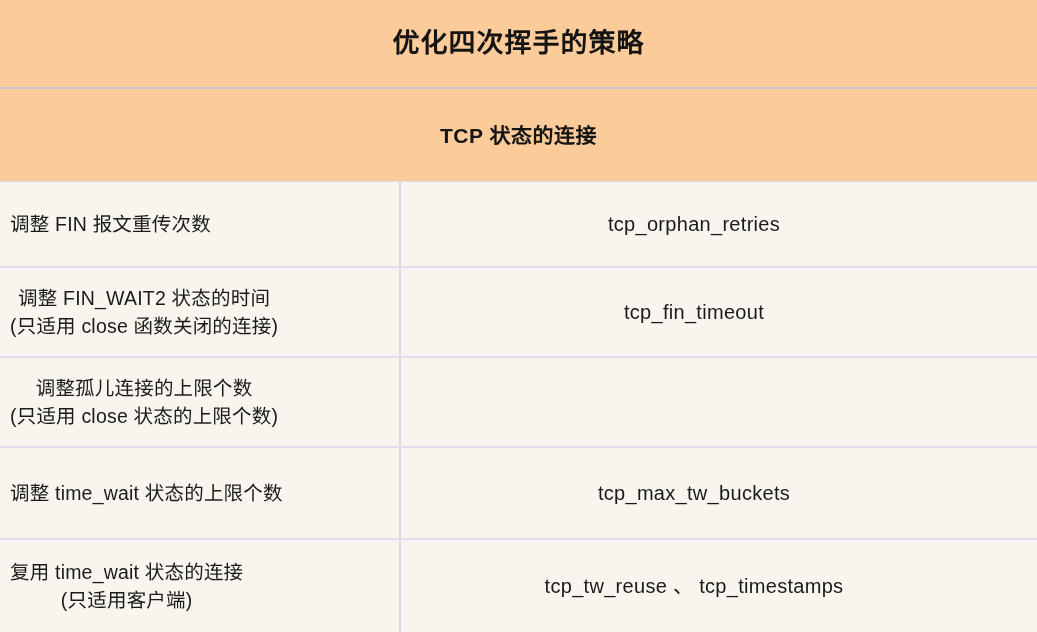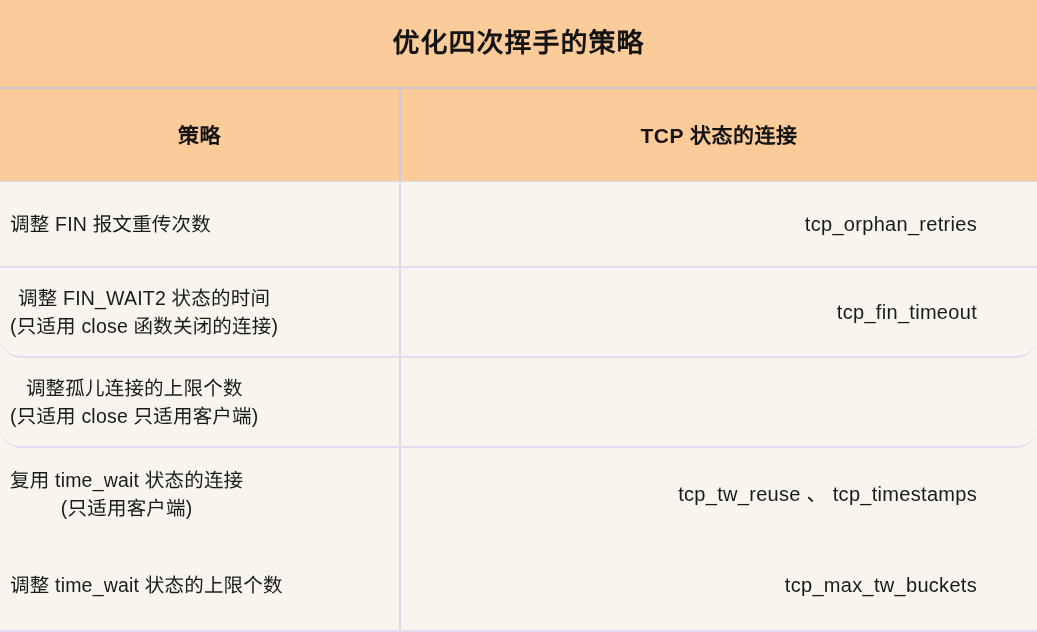--- a/index.html
+++ b/index.html
@@ -82,38 +82,38 @@
     flex-direction: column;
     background: #f8f5ef;
   }
   .data-row {
     display: flex;
     box-sizing: border-box;
     border-bottom: 2px solid #e4dded;
     background: #f8f5ef;
   }
   .data-row.row-h-86 { flex: 0 0 86px; }
-  .data-row.row-h-90 { flex: 0 0 90px; border-radius: 21px; }
+  .data-row.row-h-90 { flex: 0 0 90px; }
   .data-row.row-h-92 { flex: 0 0 92px; }
   .data-row.row-last  { flex: 1 1 auto; border-bottom: none; }
 
   .cell {
     display: flex;
     align-items: center;
     box-sizing: border-box;
     padding: 4px 10px;
   }
   .cell.col-policy {
     flex: 0 0 401px;
     border-right: 2px solid #dcd5e4;
     justify-content: flex-start;
   }
   .cell.col-param {
     flex: 1 1 auto;
-    justify-content: flex-end;
+    justify-content: center;
     
     padding-right: 60px;
   }
 
   .cell-text {
     font-size: 20px;
     color: #1a1a1a;
     line-height: 1.45;
     text-align: center;
     white-space: pre-line;
@@ -130,23 +130,20 @@
 </head>
 <body>
 
 <div class="table-figure">
 
   <div class="title-bar">
     <span class="title-text">优化四次挥手的策略</span>
   </div>
 
   <div class="header-row">
-    <div class="header-cell col-policy">
-      <span class="header-label">策略</span>
-    </div>
     <div class="header-cell col-param">
       <span class="header-label">TCP 状态的连接</span>
     </div>
   </div>
 
   <div class="body-rows">
 
     <div class="data-row row-h-86">
       <div class="cell col-policy">
         <span class="cell-text">调整 FIN 报文重传次数</span>
@@ -162,37 +159,37 @@
 (只适用 close 函数关闭的连接)</span>
       </div>
       <div class="cell col-param">
         <span class="cell-text">tcp_fin_timeout</span>
       </div>
     </div>
 
     <div class="data-row row-h-90">
       <div class="cell col-policy">
         <span class="cell-text">调整孤儿连接的上限个数
-(只适用 close 只适用客户端)</span>
+(只适用 close 状态的上限个数)</span>
+      </div>
+    </div>
+
+    <div class="data-row row-h-92">
+      <div class="cell col-policy">
+        <span class="cell-text">调整 time_wait 状态的上限个数</span>
+      </div>
+      <div class="cell col-param">
+        <span class="cell-text">tcp_max_tw_buckets</span>
       </div>
     </div>
 
     <div class="data-row row-last">
       <div class="cell col-policy">
         <span class="cell-text">复用  time_wait 状态的连接
 (只适用客户端)</span>
       </div>
       <div class="cell col-param">
         <span class="cell-text">tcp_tw_reuse 、 tcp_timestamps</span>
       </div>
     </div>
 
-    <div class="data-row row-h-92">
-      <div class="cell col-policy">
-        <span class="cell-text">调整 time_wait 状态的上限个数</span>
-      </div>
-      <div class="cell col-param">
-        <span class="cell-text">tcp_max_tw_buckets</span>
-      </div>
-    </div>
-
   </div>
 </div>
 
 </body></html>

